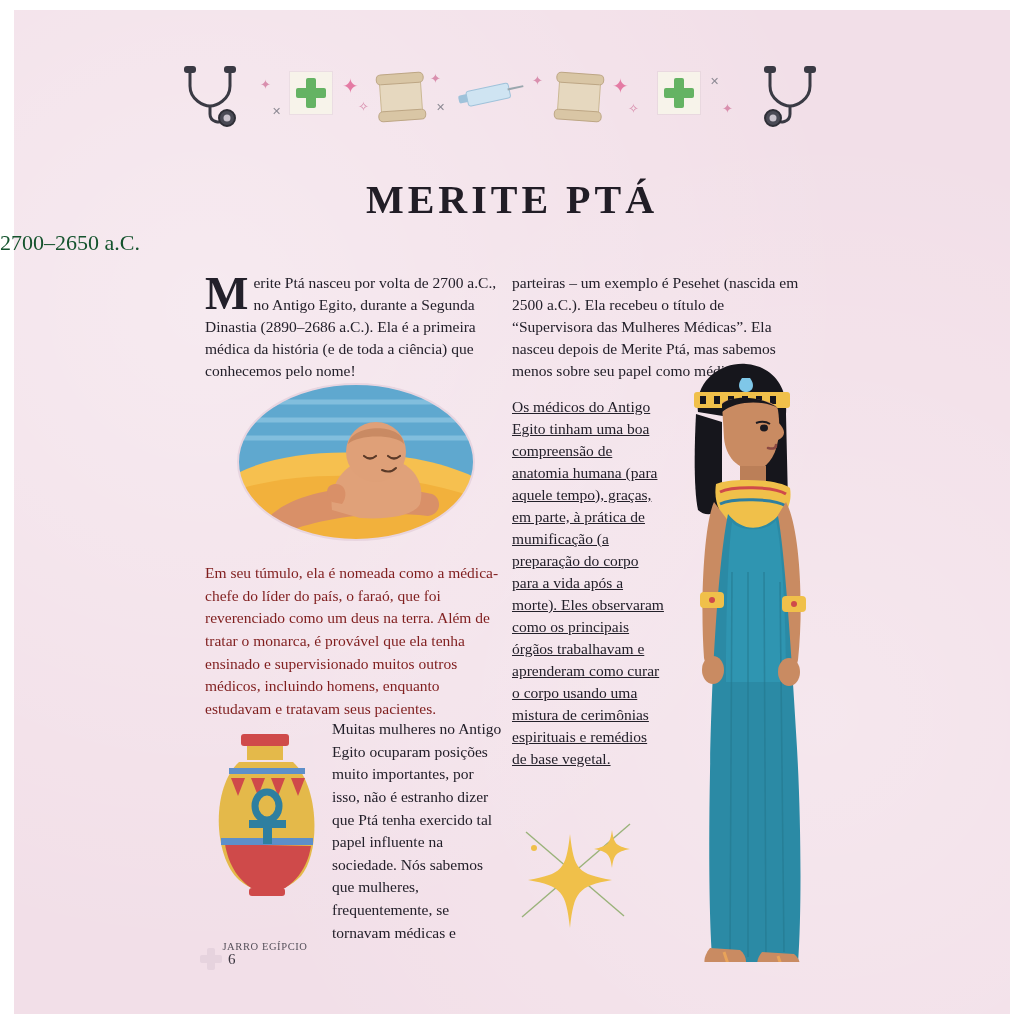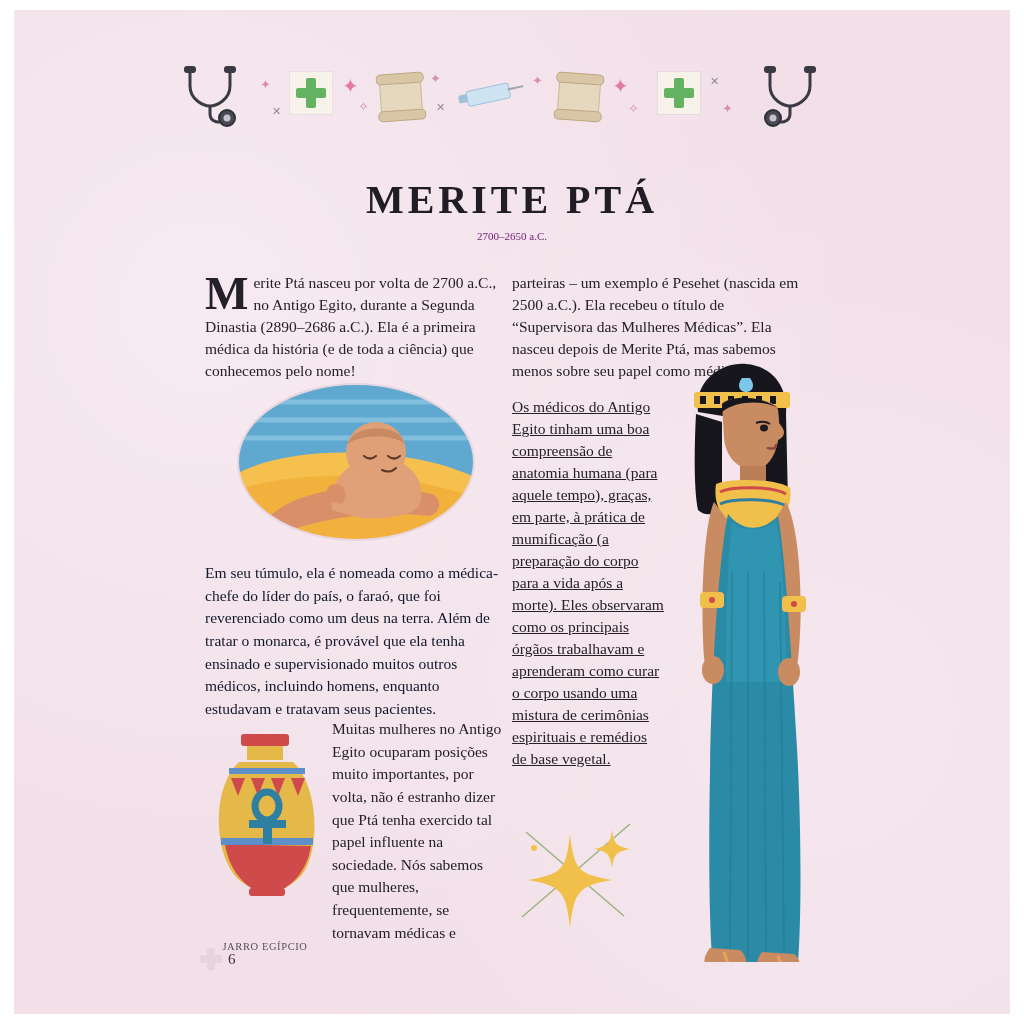--- a/index.html
+++ b/index.html
@@ -150,23 +150,22 @@
     font-family: "Liberation Serif", serif;
     font-weight: bold;
     font-size: 19px;
     letter-spacing: 1px;
     color: #211d26;
   }
   .dates {
     position: absolute;
     top: 230px;
     left: 0; right: 0;
-    text-align: center;
-    font-size: 11px;
-    color: #701a75;
+    font-size: 22px;
+    color: #14532d;
   }
 
   
   .col {
     position: absolute;
     font-size: 15.5px;
     line-height: 1.42;
     color: #23202a;
     text-align: left;
   }
@@ -193,21 +192,21 @@
     font-family: "Liberation Serif", serif;
   }
 
   .para-tomb {
     position: absolute;
     left: 205px;
     top: 562px;
     width: 300px;
     font-size: 15.5px;
     line-height: 1.46;
-    color: #0f172a;
+    color: #7f1d1d;
   }
 
   .para-women {
     position: absolute;
     left: 332px;
     top: 718px;
     width: 172px;
     font-size: 15.5px;
     line-height: 1.46;
     color: #23202a;
@@ -437,21 +436,21 @@
         <ellipse cx="62" cy="78" rx="12" ry="14" fill="none" stroke="#2e7fa0" stroke-width="7"></ellipse>
         <rect x="58" y="90" width="9" height="26"></rect>
         <rect x="44" y="92" width="37" height="8"></rect>
       </g>
 
       <rect x="44" y="160" width="36" height="8" rx="3" fill="#cf4a4a"></rect>
     </svg>
   </div>
   <div class="jar-caption">JARRO EGÍPCIO</div>
 
-  <div class="para-women">Muitas mulheres no Antigo Egito ocuparam posições muito importantes, por volta, não é estranho dizer que Ptá tenha exercido tal papel influente na sociedade. Nós sabemos que mulheres, frequentemente, se tornavam médicas e</div>
+  <div class="para-women">Muitas mulheres no Antigo Egito ocuparam posições muito importantes, por isso, não é estranho dizer que Ptá tenha exercido tal papel influente na sociedade. Nós sabemos que mulheres, frequentemente, se tornavam médicas e</div>
 
   <div class="col col-right">
     <p>parteiras – um exemplo é Pesehet (nascida em 2500 a.C.). Ela recebeu o título de “Supervisora das Mulheres Médicas”. Ela nasceu depois de Merite Ptá, mas sabemos menos sobre seu papel como médica.</p>
     <p class="wrap-narrow">Os médicos do Antigo Egito tinham uma boa compreensão de anatomia humana (para aquele tempo), graças, em parte, à prática de mumificação (a preparação do corpo para a vida após a morte). Eles observaram como os principais órgãos trabalhavam e aprenderam como curar o corpo usando uma mistura de cerimônias espirituais e remédios de base vegetal.</p>
   </div>
 
   <div class="star-burst">
     <svg viewBox="0 0 130 120" width="130" height="120">
       <g stroke="#9ab37a" stroke-width="1.4" fill="none">
         <line x1="10" y1="105" x2="118" y2="12"></line>

